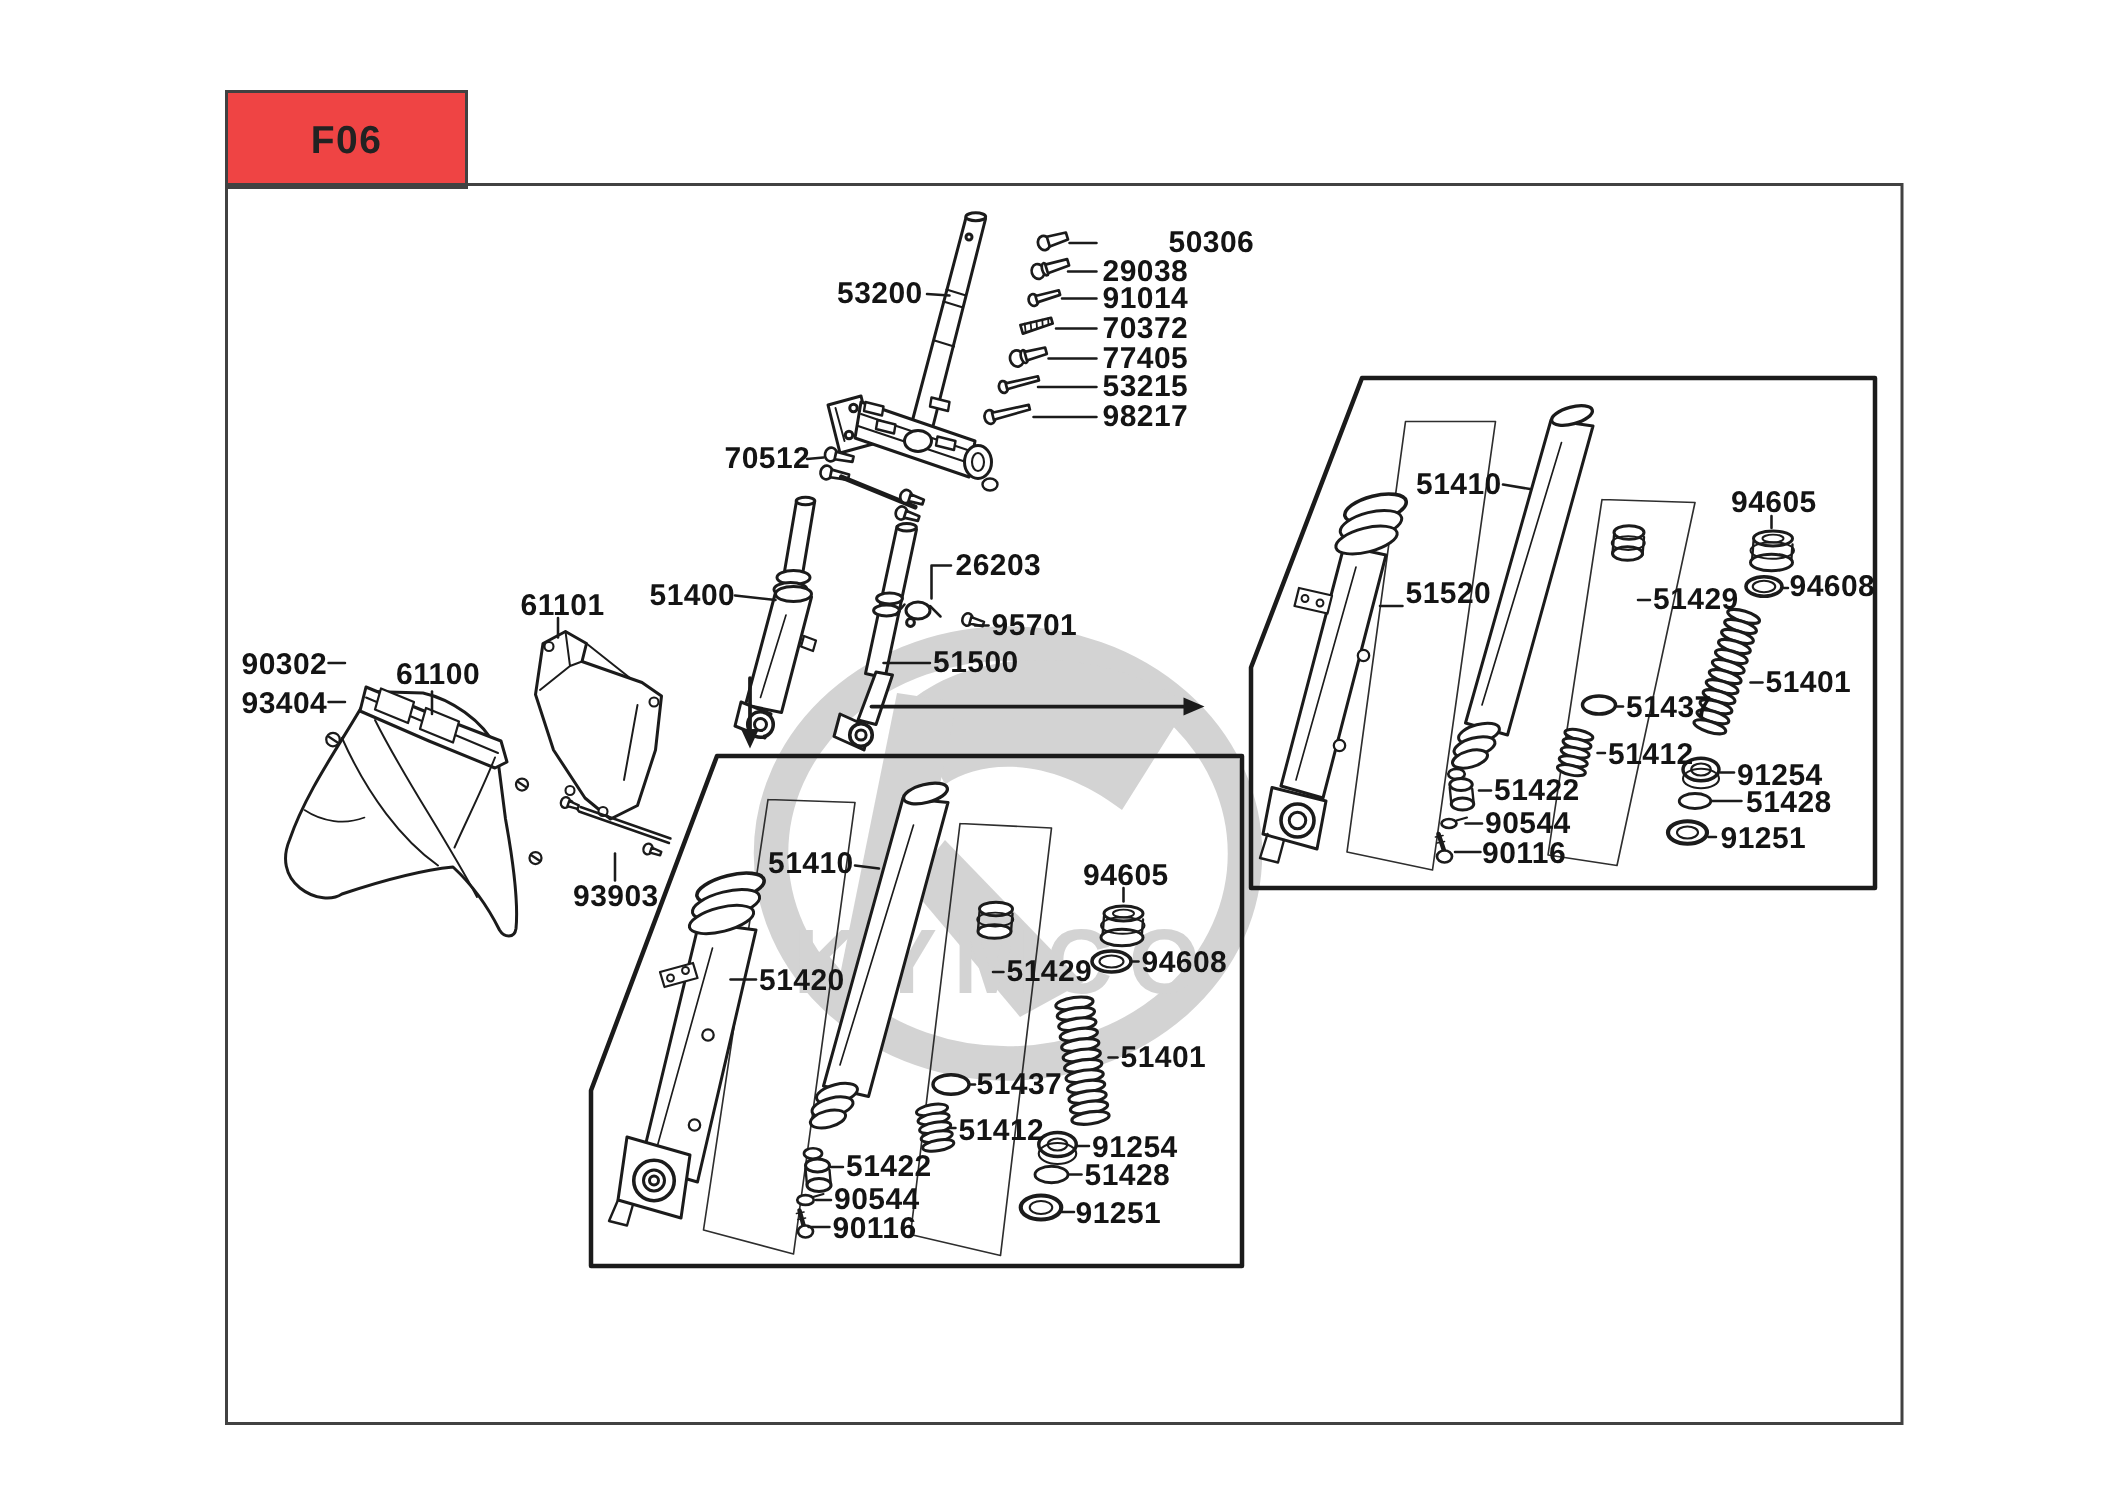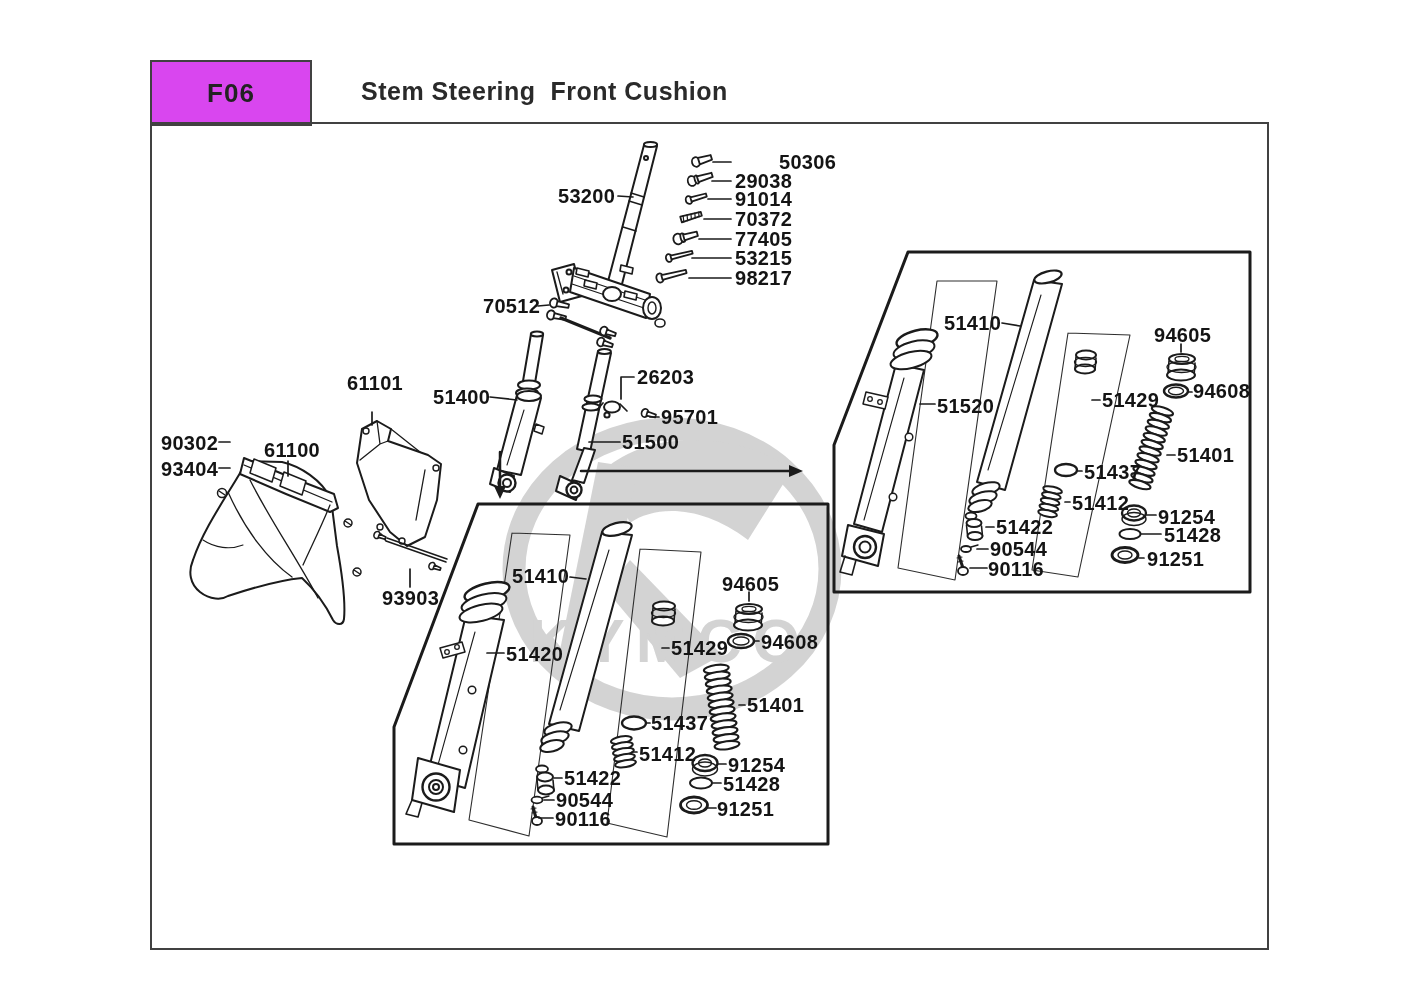--- a/index.html
+++ b/index.html
@@ -7,21 +7,21 @@
     width:1415px;height:1000px;position:relative;overflow:hidden;
     background:#ffffff;font-family:"Liberation Sans",sans-serif;
   }
   .page{position:absolute;inset:0;}
   .content-frame{
     position:absolute;left:150px;top:122px;width:1115px;height:824px;
     border:2px solid #414141;background:transparent;
   }
   .header-box{
     position:absolute;left:150px;top:60px;width:158px;height:62px;
-    border:2px solid #414141;background:#d946ef;
+    border:2px solid #414141;background:#ef4444;
     display:flex;align-items:center;justify-content:center;
   }
   .header-code{
     font:700 26px "Liberation Sans",sans-serif;color:#222;letter-spacing:1px;
   }
   .header-title{
     position:absolute;left:361px;top:77px;
     font:700 25px "Liberation Sans",sans-serif;color:#2a2a2a;
     letter-spacing:.5px;white-space:pre;
   }
@@ -36,21 +36,20 @@
   }
 </style>
 </head>
 <body>
 
 <div class="page">
 
   <div class="header-box">
     <span class="header-code">F06</span>
   </div>
-  <div class="header-title">Stem Steering  Front Cushion</div>
   <div class="content-frame"></div>
 
   <svg class="art" width="1415" height="1000" viewBox="0 0 1415 1000">
 
     <g opacity="0.78">
       <ellipse cx="672" cy="569" rx="158" ry="140" fill="none" stroke="#c7c7c7" stroke-width="23"></ellipse>
       <path d="M604,470 C650,428 742,432 792,470 L748,540 C702,505 656,505 630,523 Z" fill="#c7c7c7"></path>
       <path d="M598,462 L638,468 L596,672 L558,660 Z" fill="#c7c7c7"></path>
       <path d="M630,560 L722,655 L680,678 L606,590 Z" fill="#c7c7c7"></path>
       <text x="670" y="662" text-anchor="middle" fill="#c7c7c7" style="font:700 61px 'Liberation Sans',sans-serif;letter-spacing:11px">KYMCO</text>
@@ -481,28 +480,28 @@
   <span class="pl" style="left:735px;top:188px">91014</span>
   <span class="pl" style="left:735px;top:208px">70372</span>
   <span class="pl" style="left:735px;top:228px">77405</span>
   <span class="pl" style="left:735px;top:247px">53215</span>
   <span class="pl" style="left:735px;top:267px">98217</span>
   <span class="pl" style="left:483px;top:295px">70512</span>
   <span class="pl" style="left:433px;top:386px">51400</span>
   <span class="pl" style="left:637px;top:366px">26203</span>
   <span class="pl" style="left:661px;top:406px">95701</span>
   <span class="pl" style="left:622px;top:431px">51500</span>
-  <span class="pl" style="left:347px;top:372px">61101</span>
+  <span class="pl" style="left:347px;top:393px">61101</span>
   <span class="pl" style="left:161px;top:432px">90302</span>
   <span class="pl" style="left:161px;top:458px">93404</span>
   <span class="pl" style="left:264px;top:439px">61100</span>
   <span class="pl" style="left:382px;top:587px">93903</span>
 
   <span class="pl" style="left:944px;top:312px">51410</span>
-  <span class="pl" style="left:937px;top:395px">51520</span>
+  <span class="pl" style="left:937px;top:385px">51520</span>
   <span class="pl" style="left:1102px;top:389px">51429</span>
   <span class="pl" style="left:1154px;top:324px">94605</span>
   <span class="pl" style="left:1193px;top:380px">94608</span>
   <span class="pl" style="left:1177px;top:444px">51401</span>
   <span class="pl" style="left:1084px;top:461px">51437</span>
   <span class="pl" style="left:1072px;top:492px">51412</span>
   <span class="pl" style="left:996px;top:516px">51422</span>
   <span class="pl" style="left:990px;top:538px">90544</span>
   <span class="pl" style="left:988px;top:558px">90116</span>
   <span class="pl" style="left:1158px;top:506px">91254</span>

